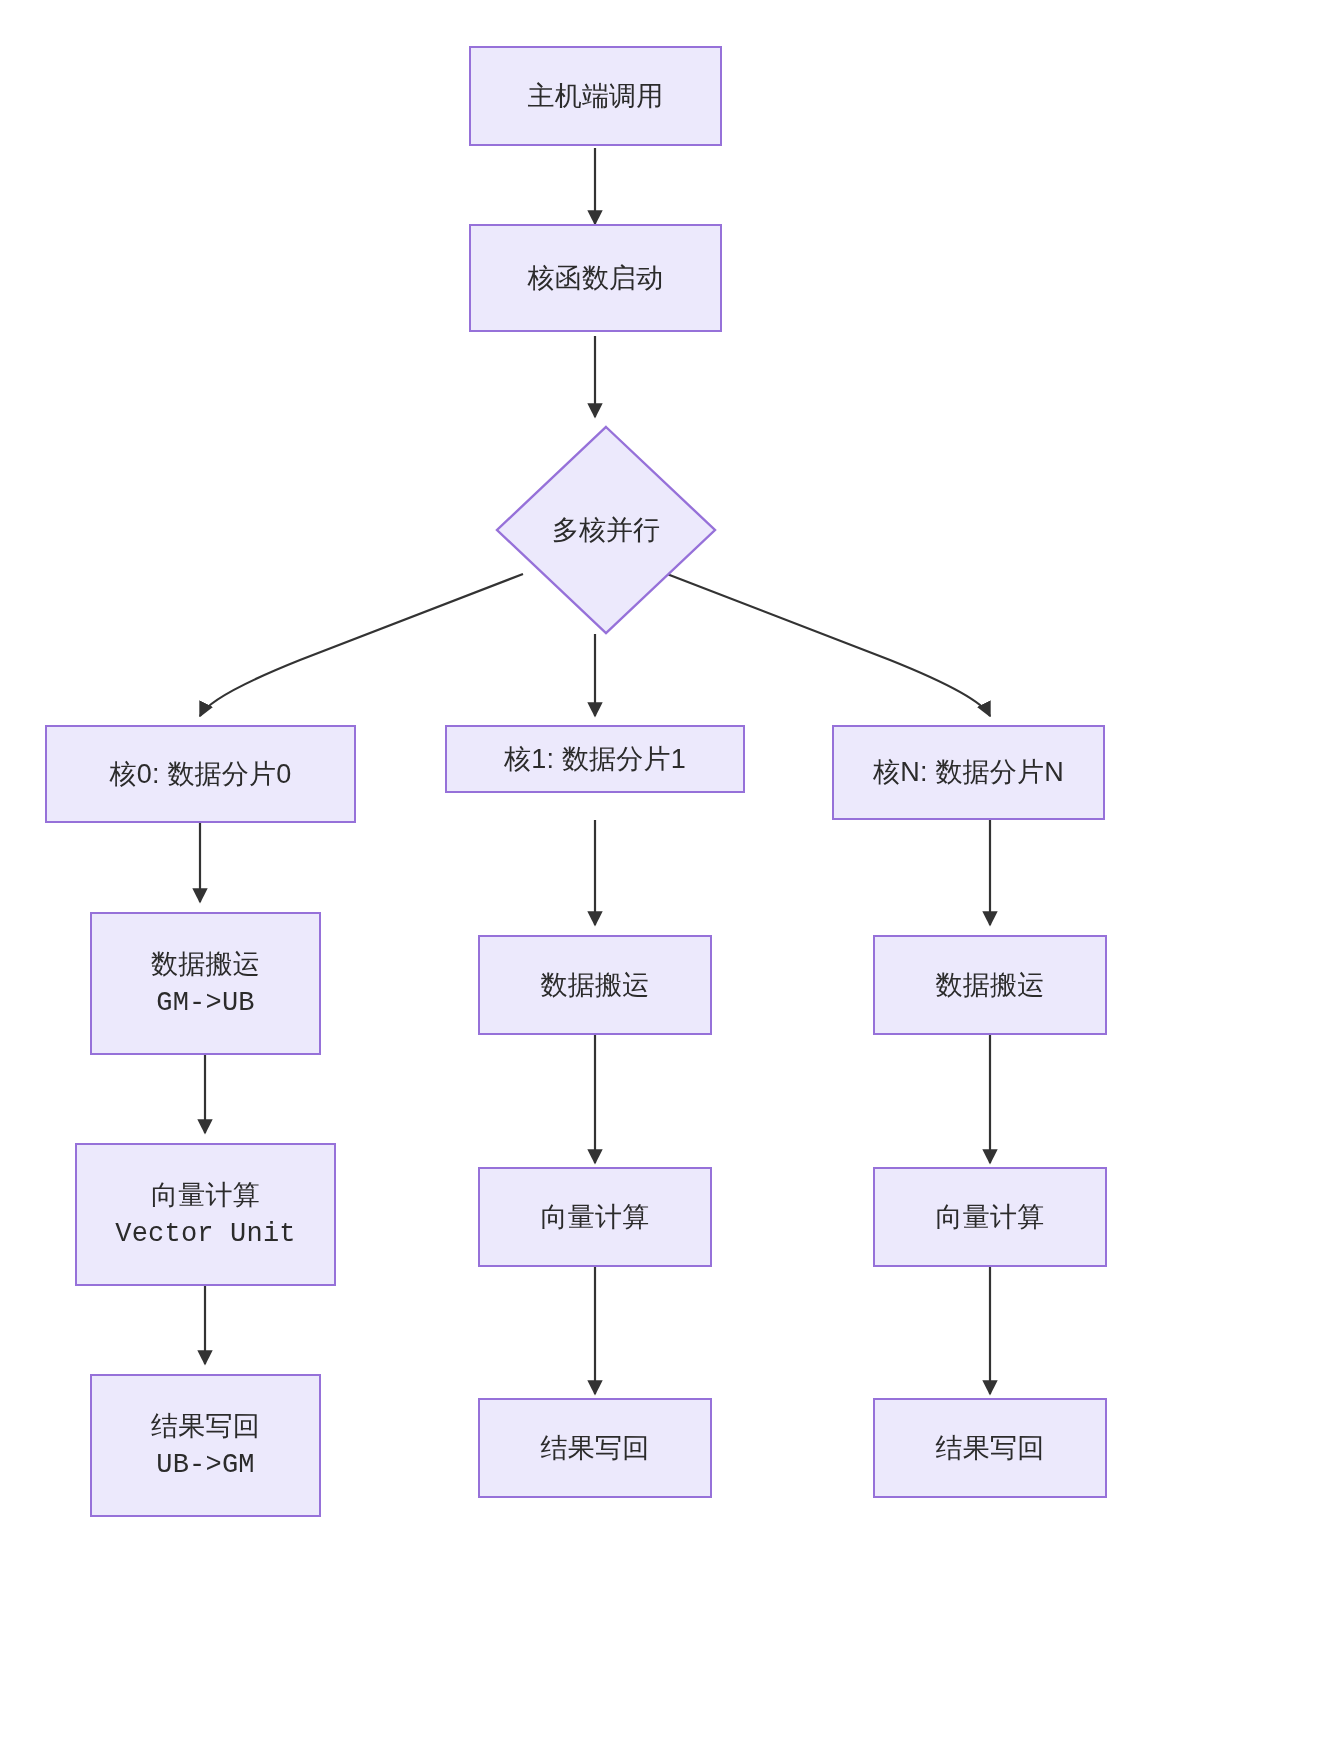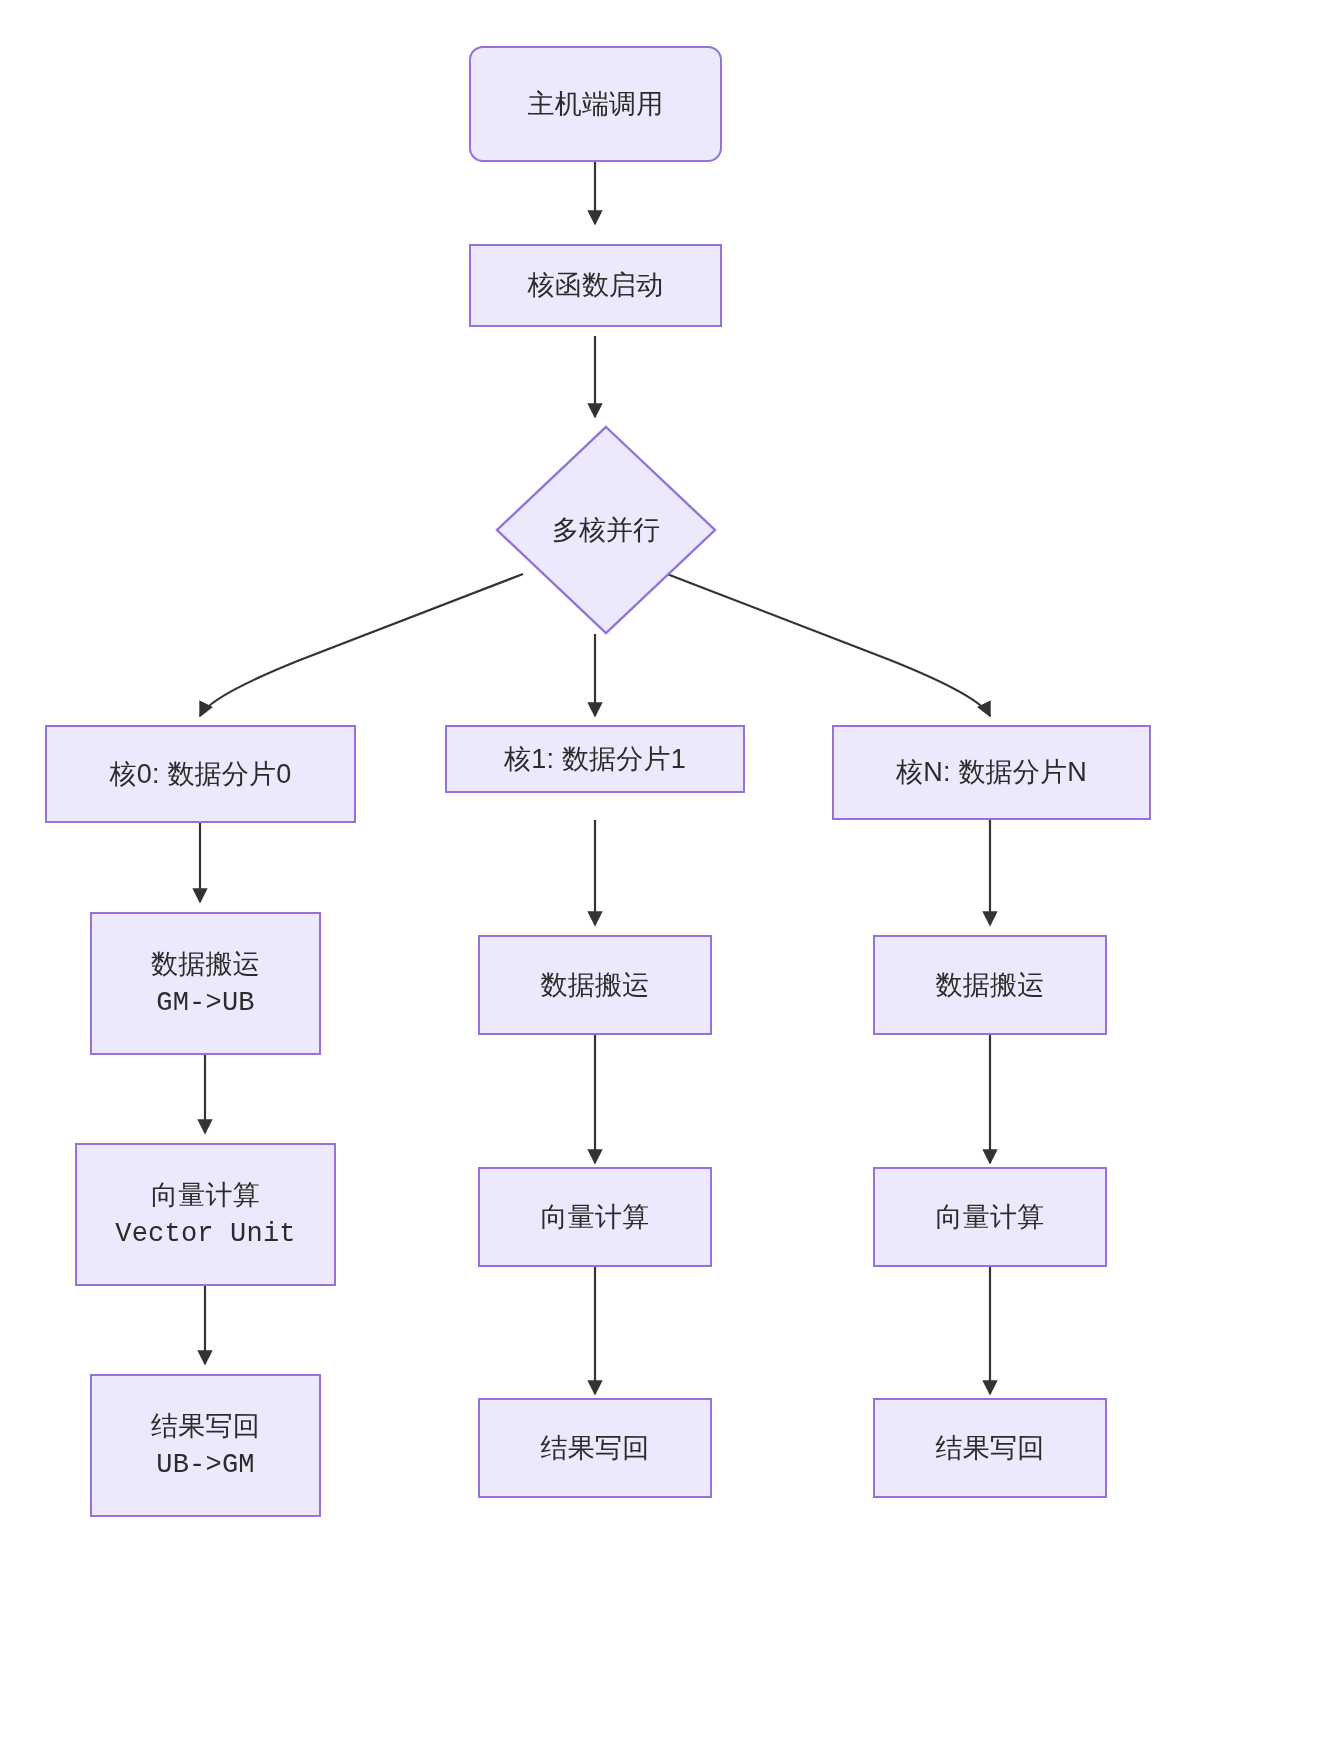--- a/index.html
+++ b/index.html
@@ -68,44 +68,44 @@
 
     <path d="M 595 820 L 595 925" stroke="#333333" stroke-width="2.2" fill="none" marker-end="url(#arrow)"></path>
     <path d="M 595 1035 L 595 1163" stroke="#333333" stroke-width="2.2" fill="none" marker-end="url(#arrow)"></path>
     <path d="M 595 1267 L 595 1394" stroke="#333333" stroke-width="2.2" fill="none" marker-end="url(#arrow)"></path>
 
     <path d="M 990 820 L 990 925" stroke="#333333" stroke-width="2.2" fill="none" marker-end="url(#arrow)"></path>
     <path d="M 990 1035 L 990 1163" stroke="#333333" stroke-width="2.2" fill="none" marker-end="url(#arrow)"></path>
     <path d="M 990 1267 L 990 1394" stroke="#333333" stroke-width="2.2" fill="none" marker-end="url(#arrow)"></path>
   </svg>
 
-  <div class="node" style="left:469px;top:46px;width:253px;height:116px;border-radius:14px;">
+  <div class="node" style="left:469px;top:46px;width:253px;height:100px;">
     <span>主机端调用</span>
   </div>
 
-  <div class="node" style="left:469px;top:244px;width:253px;height:83px;">
+  <div class="node" style="left:469px;top:224px;width:253px;height:108px;">
     <span>核函数启动</span>
   </div>
 
   <div class="diamond-wrap" style="left:495px;top:425px;width:222px;height:210px;">
     <svg class="diamond-shape" viewBox="0 0 222 210" xmlns="http://www.w3.org/2000/svg">
       <polygon points="111,2 220,105 111,208 2,105" fill="#ece9fc" stroke="#9671d9" stroke-width="2.4"></polygon>
     </svg>
     <div class="diamond-label">多核并行</div>
   </div>
 
   <div class="node" style="left:45px;top:725px;width:311px;height:98px;">
     <span>核0: 数据分片0</span>
   </div>
 
   <div class="node" style="left:445px;top:725px;width:300px;height:68px;">
     <span>核1: 数据分片1</span>
   </div>
 
-  <div class="node" style="left:832px;top:725px;width:319px;height:95px;">
+  <div class="node" style="left:832px;top:725px;width:273px;height:95px;">
     <span>核N: 数据分片N</span>
   </div>
 
   <div class="node" style="left:90px;top:912px;width:231px;height:143px;">
     <span>数据搬运</span>
     <span class="line2">GM-&gt;UB</span>
   </div>
 
   <div class="node" style="left:75px;top:1143px;width:261px;height:143px;">
     <span>向量计算</span>

